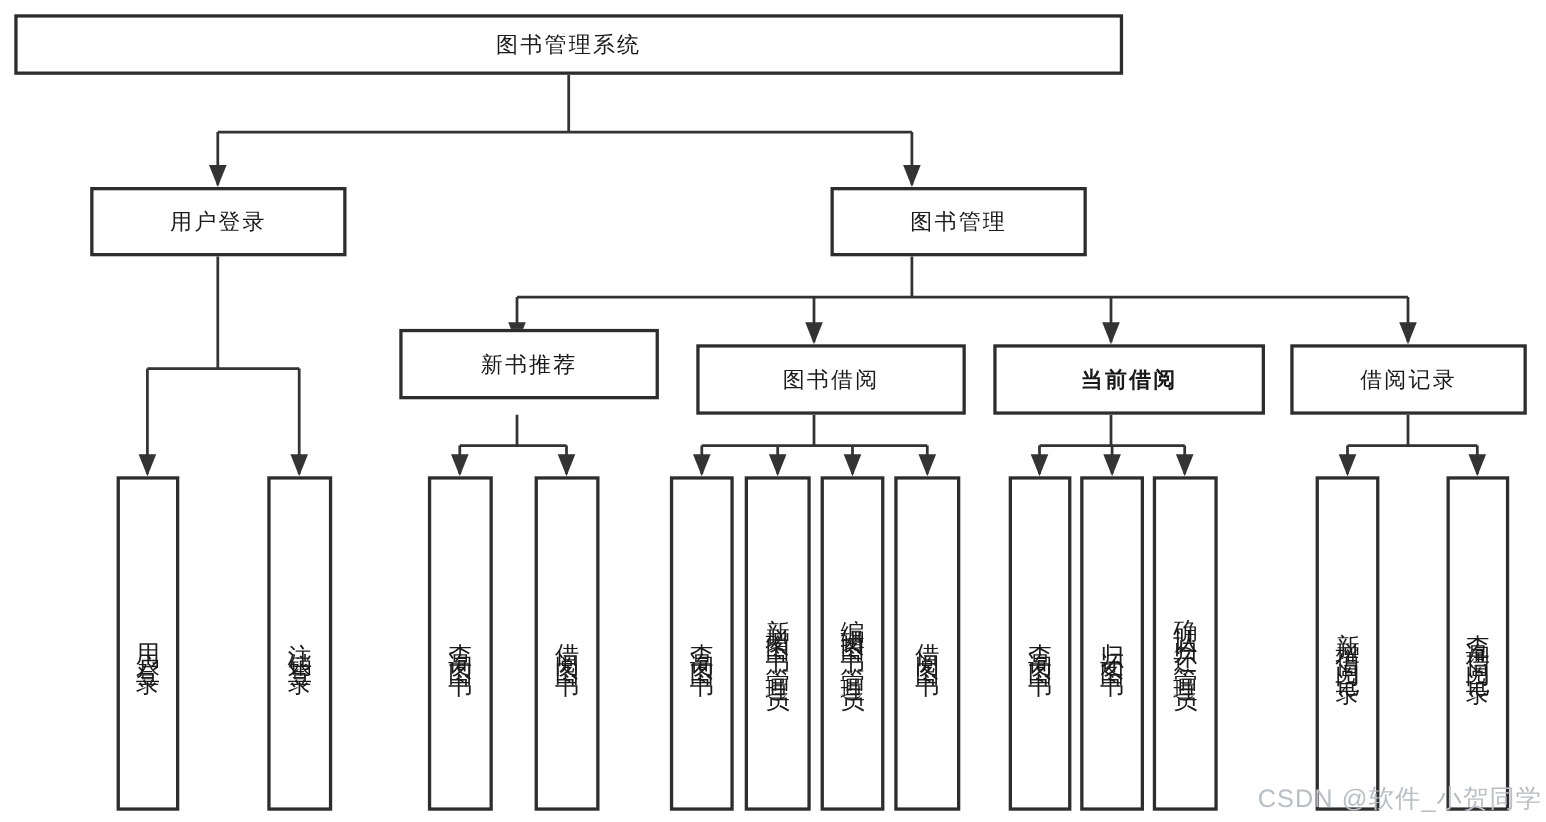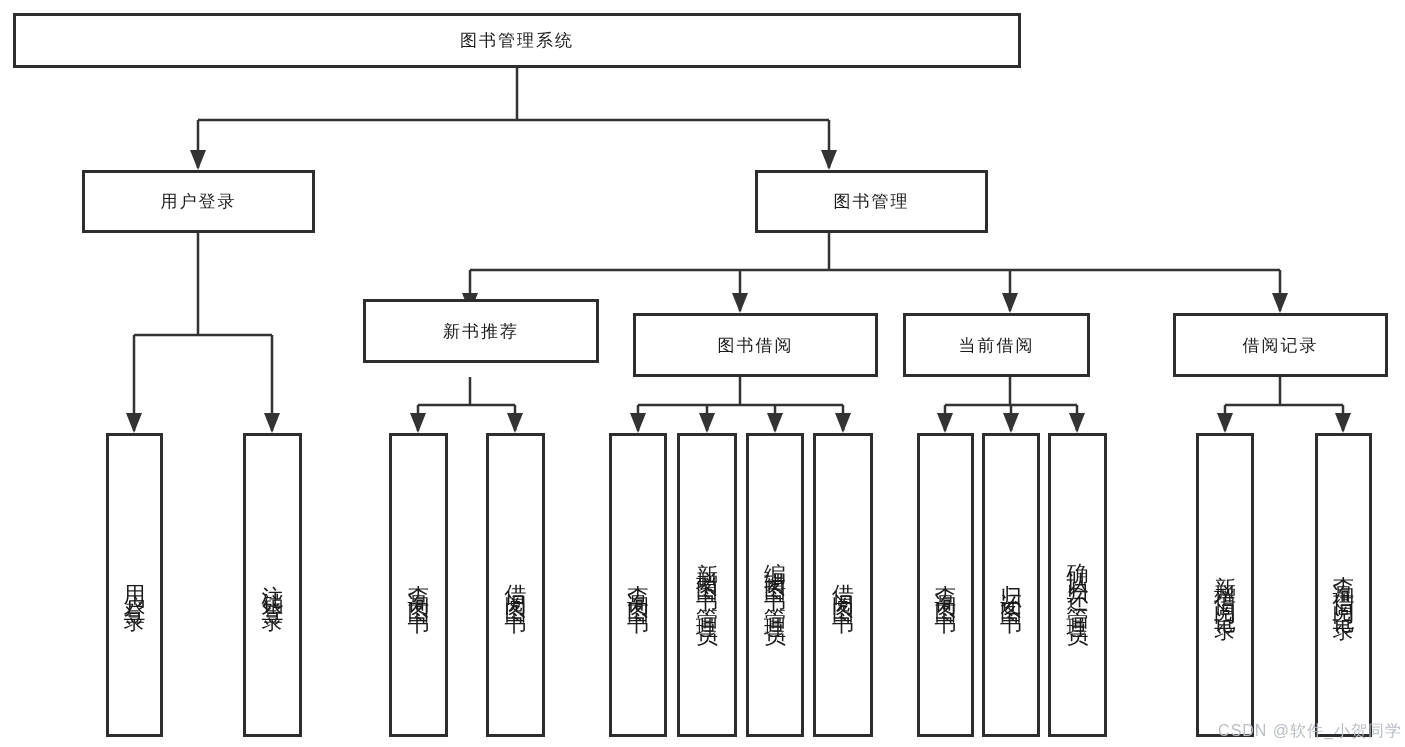--- a/index.html
+++ b/index.html
@@ -16,21 +16,21 @@
     box-sizing: border-box;
     background: #ffffff;
     border: 3px solid #2d2d2d;
     display: flex;
     align-items: center;
     justify-content: center;
     color: #1a1a1a;
     z-index: 2;
   }
   .hlabel {
-    font-size: 17px;
+    font-size: 20px;
     letter-spacing: 2px;
     white-space: nowrap;
   }
   .root-box { border-width: 3px; }
   .leaf-box { }
   .vlabel {
     writing-mode: vertical-rl;
     text-orientation: mixed;
     font-size: 22px;
     letter-spacing: 9px;
@@ -39,21 +39,21 @@
   }
   svg.connectors {
     position: absolute;
     left: 0; top: 0;
     z-index: 1;
   }
   .watermark {
     position: absolute;
     right: 3px;
     bottom: 5px;
-    font-size: 16px;
+    font-size: 23px;
     letter-spacing: 1px;
     color: #b9bdc4;
     z-index: 5;
     white-space: nowrap;
     text-align: center;
   }
 </style>
 </head>
 <body>
 
@@ -109,21 +109,21 @@
   <div class="box" style="left:712px; top:170px; width:233px; height:63px;margin-left:43px;">
     <span class="hlabel">图书管理</span>
   </div>
 
   <div class="box" style="left:363px; top:299px; width:236px; height:64px;">
     <span class="hlabel">新书推荐</span>
   </div>
   <div class="box" style="left:633px; top:313px; width:245px; height:64px;">
     <span class="hlabel">图书借阅</span>
   </div>
-  <div class="box" style="left:903px; top:313px; width:187px; height:64px;">
+  <div class="box" style="left:903px; top:313px; width:247px; height:64px;font-weight:bold;">
     <span class="hlabel">当前借阅</span>
   </div>
   <div class="box" style="left:1173px; top:313px; width:215px; height:64px;">
     <span class="hlabel">借阅记录</span>
   </div>
 
   <div class="box leaf-box" style="left:106px; top:433px; width:57px; height:304px;">
     <span class="vlabel">用户登录</span>
   </div>
   <div class="box leaf-box" style="left:243px; top:433px; width:59px; height:304px;">

